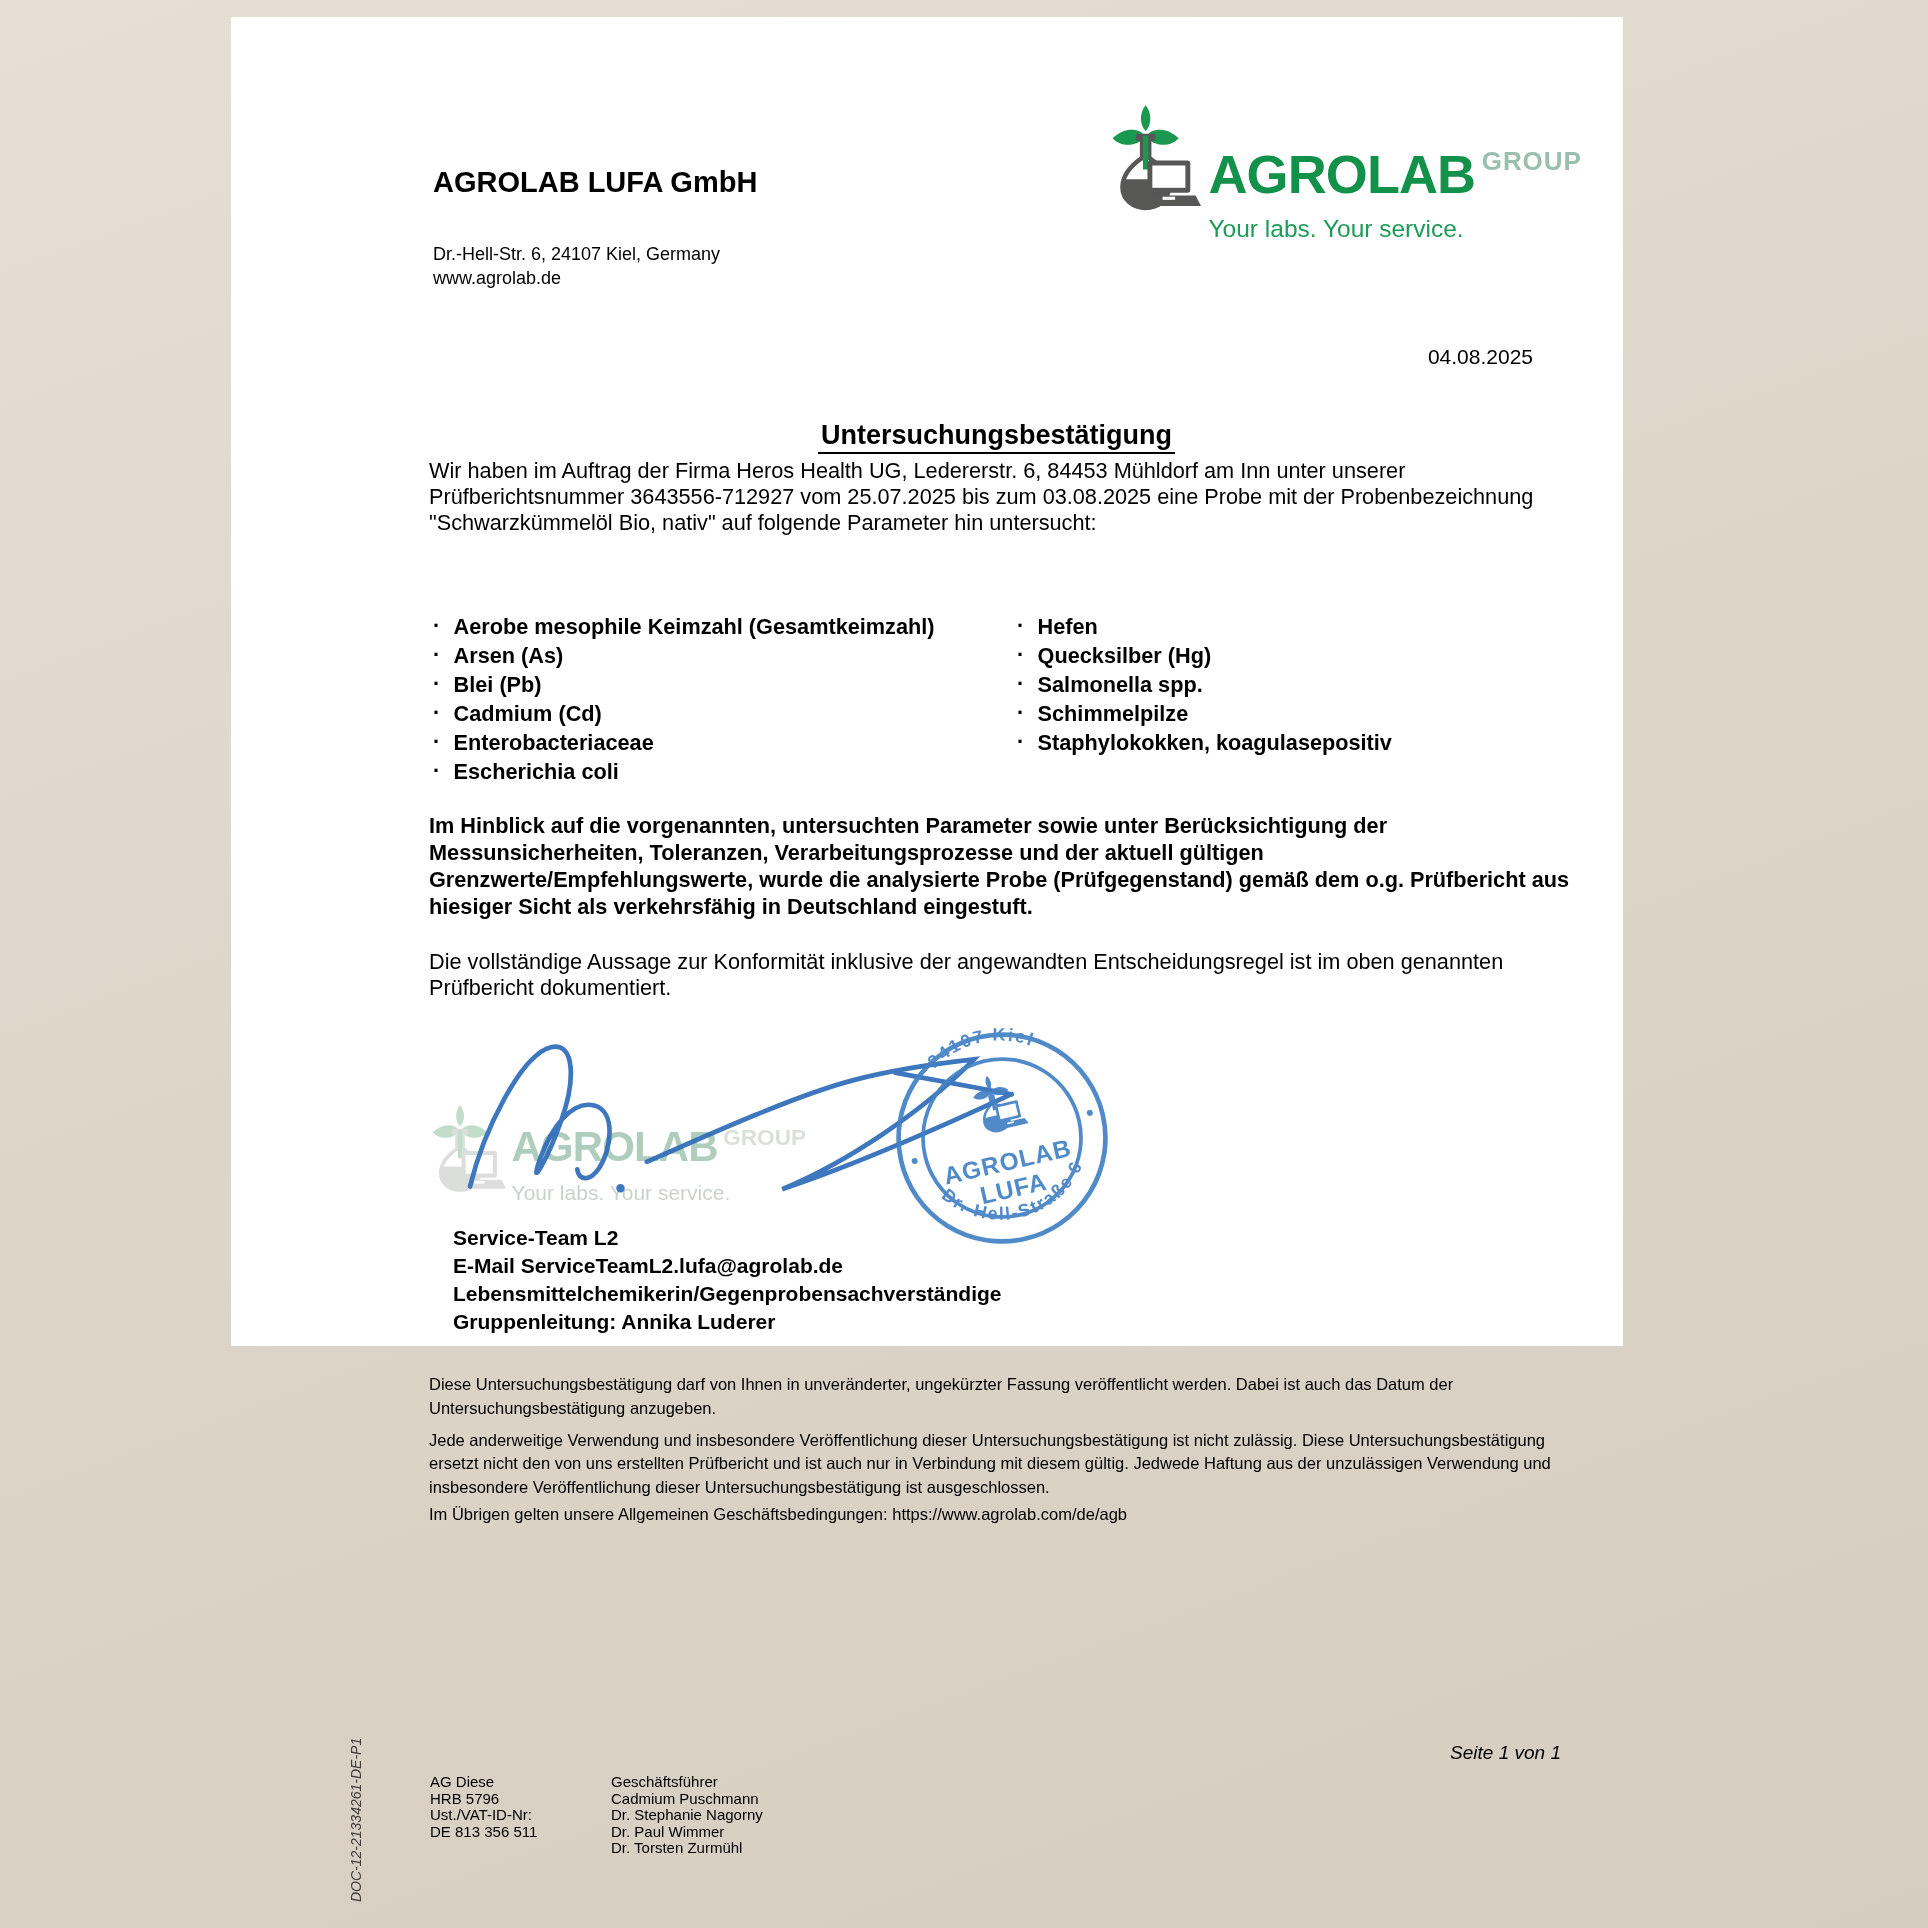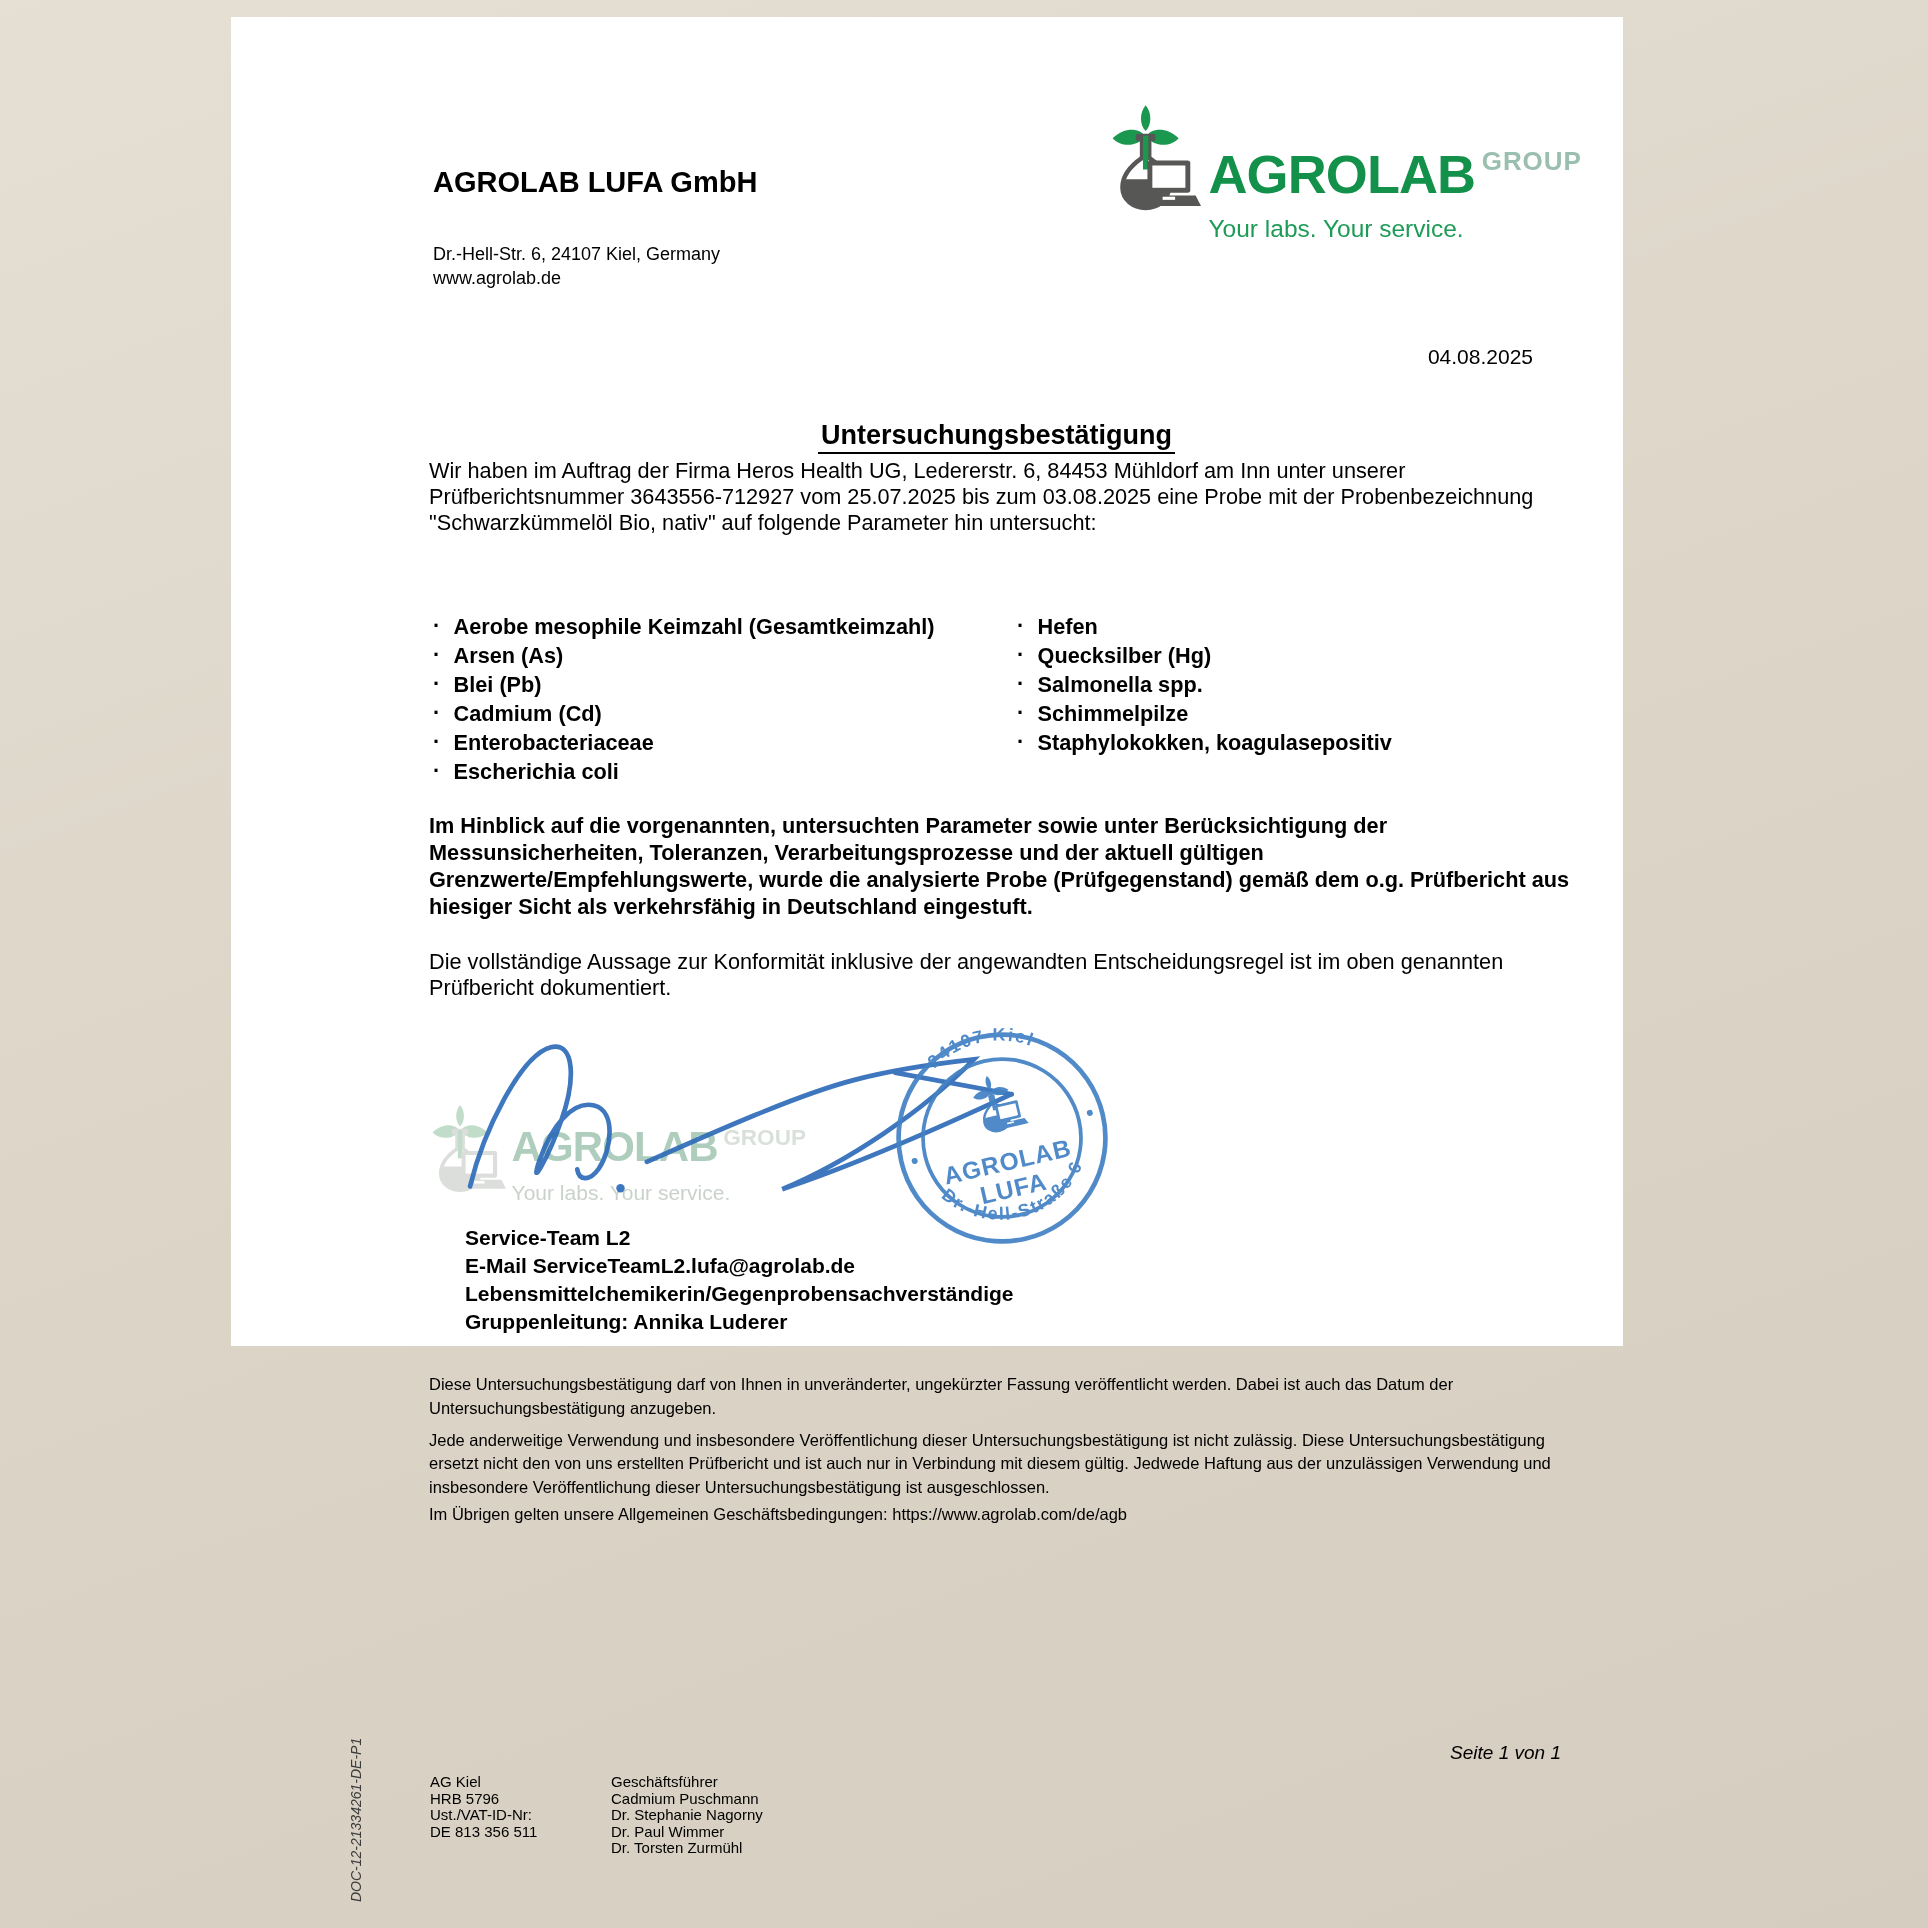--- a/index.html
+++ b/index.html
@@ -43,21 +43,21 @@
   .wm-line{display:flex;align-items:flex-start;}
   .wm-word{font-size:42px;font-weight:800;color:#7fb096;letter-spacing:-0.9px;line-height:1;}
   .wm-group{font-size:22.6px;font-weight:bold;color:#c3cec3;margin-left:5.6px;margin-top:0.9px;line-height:1;}
   .wm-tagline{font-size:21px;color:#a9b6aa;margin-top:13px;}
   .signature-svg{position:absolute;left:218px;top:1002px;width:610px;height:220px;}
   .stamp{position:absolute;left:661px;top:1011px;width:220px;height:220px;transform:rotate(-13deg);opacity:.93;}
   .stamp text{font-family:"Liberation Sans",sans-serif;fill:#4482c4;}
   .stamp .arc-text{font-size:19px;font-weight:bold;letter-spacing:2px;}
   .stamp .mid-text{font-size:26px;font-weight:bold;letter-spacing:1px;text-anchor:middle;}
 
-  .signer{position:absolute;left:234px;top:1207px;font-size:21px;font-weight:bold;line-height:28px;}
+  .signer{position:absolute;left:222px;top:1207px;font-size:21px;font-weight:bold;line-height:28px;}
 
   .legal{position:absolute;left:198px;top:1356px;width:1141px;font-size:16.5px;line-height:23.5px;}
   .legal p{margin:0 0 8.5px 0;}
   .legal p:nth-child(2){margin-bottom:3.8px;}
 
   .page-indicator{position:absolute;top:1725px;right:62px;font-size:19px;font-style:italic;}
 
   .footer-cols{position:absolute;left:199px;top:1757px;display:flex;font-size:15px;line-height:16.5px;}
   .fcol{width:181px;}
   .doc-code{position:absolute;left:117px;top:1885px;transform:rotate(-90deg);transform-origin:0 0;
@@ -189,21 +189,21 @@
   <div class="legal">
     <p>Diese Untersuchungsbestätigung darf von Ihnen in unveränderter, ungekürzter Fassung veröffentlicht werden. Dabei ist auch das Datum der Untersuchungsbestätigung anzugeben.</p>
     <p>Jede anderweitige Verwendung und insbesondere Veröffentlichung dieser Untersuchungsbestätigung ist nicht zulässig. Diese Untersuchungsbestätigung ersetzt nicht den von uns erstellten Prüfbericht und ist auch nur in Verbindung mit diesem gültig. Jedwede Haftung aus der unzulässigen Verwendung und insbesondere Veröffentlichung dieser Untersuchungsbestätigung ist ausgeschlossen.</p>
     <p>Im Übrigen gelten unsere Allgemeinen Geschäftsbedingungen: https://www.agrolab.com/de/agb</p>
   </div>
 
   <div class="page-indicator">Seite 1 von 1</div>
 
   <div class="footer-cols">
     <div class="fcol">
-      <div>AG Kiel</div>
+      <div>AG Diese</div>
       <div>HRB 5796</div>
       <div>Ust./VAT-ID-Nr:</div>
       <div>DE 813 356 511</div>
     </div>
     <div class="fcol">
       <div>Geschäftsführer</div>
       <div>Cadmium Puschmann</div>
       <div>Dr. Stephanie Nagorny</div>
       <div>Dr. Paul Wimmer</div>
       <div>Dr. Torsten Zurmühl</div>

